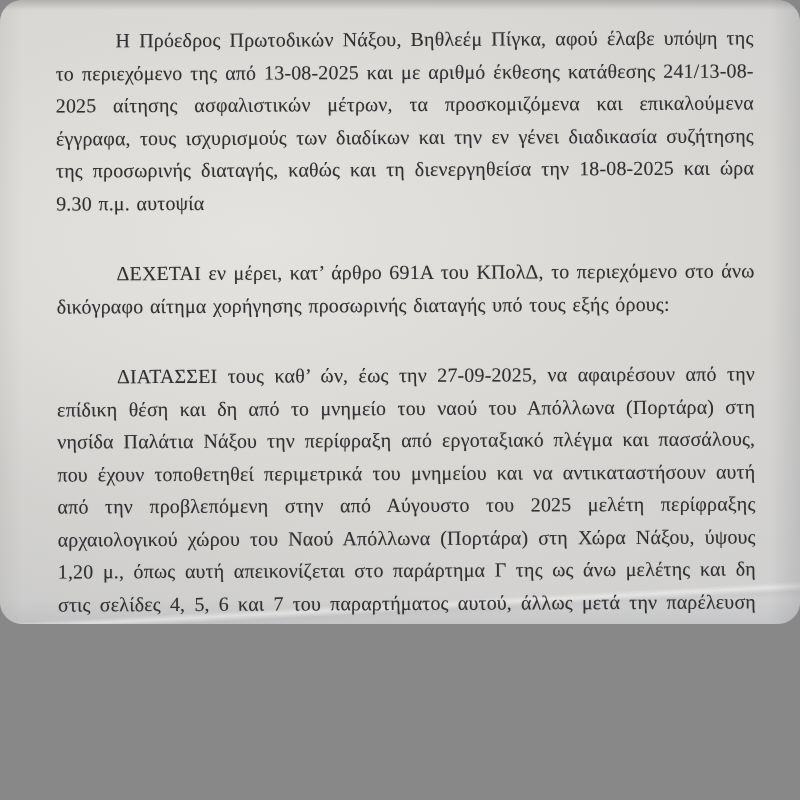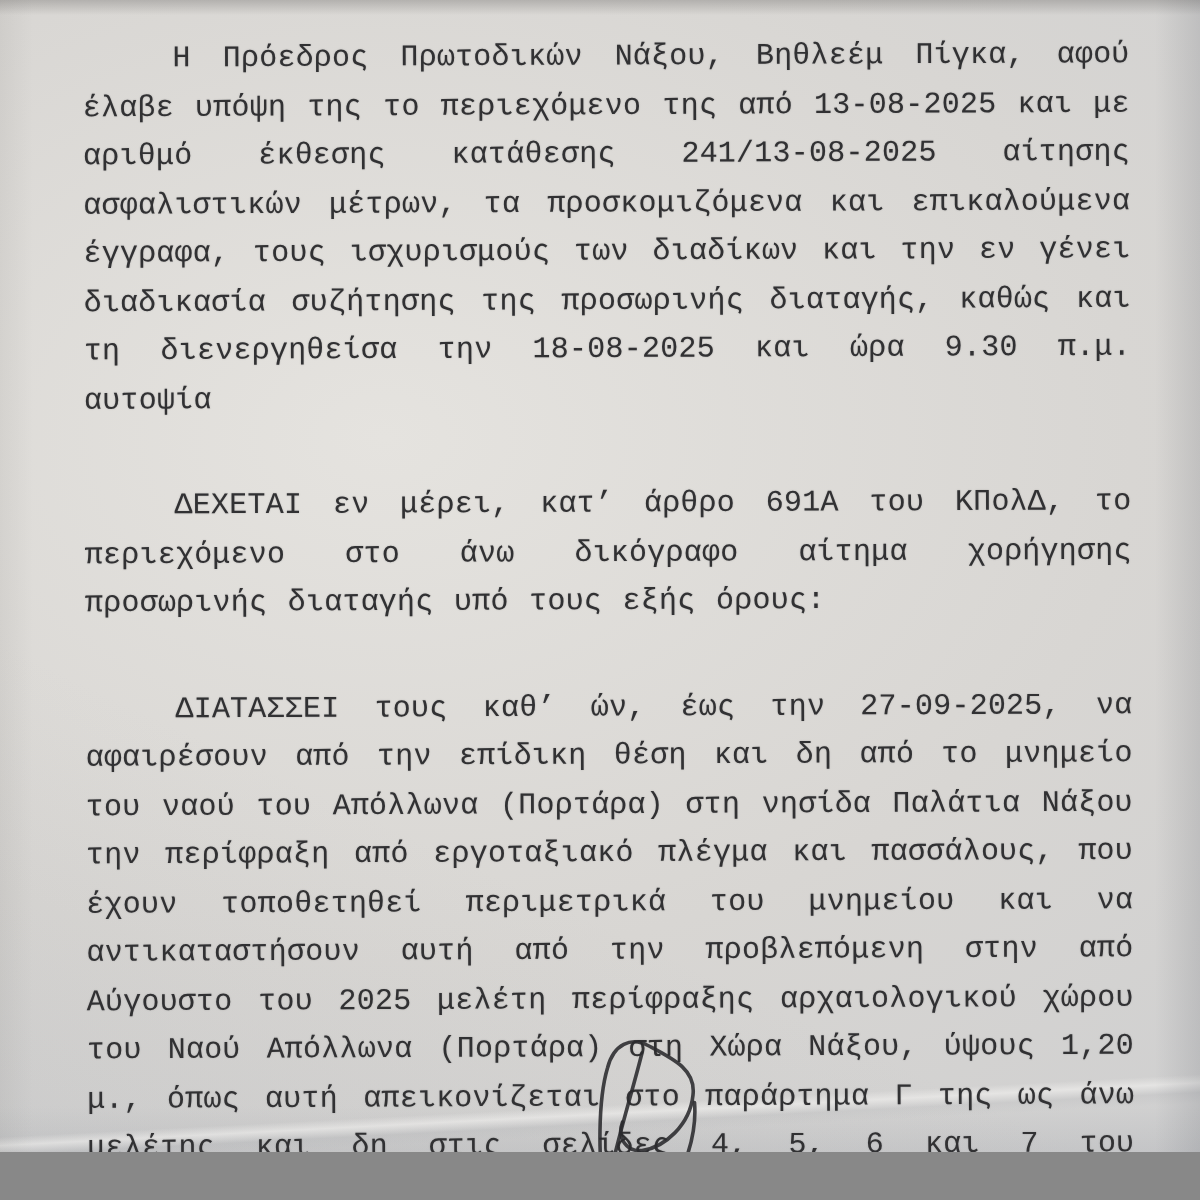--- a/index.html
+++ b/index.html
@@ -3,28 +3,29 @@
 <meta charset="utf-8">
 <style>
   html, body {
     margin: 0;
     padding: 0;
     background: #888;
   }
   .page {
     position: relative;
     width: 800px;
-    height: 768px;
+    height: 624px;
     overflow: hidden;
     background:
       radial-gradient(130% 95% at 32% 38%,
         rgba(229,227,223,1) 0%,
         rgba(216,214,211,1) 48%,
         rgba(203,204,206,1) 100%);
-    font-family: Liberation Mono, monospace;
+    font-family: Liberation Serif, serif;
+    border-radius: 22px;
   }
   
   .paper-texture {
     position: absolute;
     inset: 0;
     pointer-events: none;
     background:
       linear-gradient(to bottom, rgba(90,88,86,0.30) 0px, rgba(90,88,86,0) 10px),
       linear-gradient(to left,   rgba(115,118,125,0.22) 0px, rgba(115,118,125,0) 30px),
       linear-gradient(to right,  rgba(120,118,114,0.10) 0px, rgba(120,118,114,0) 22px),

